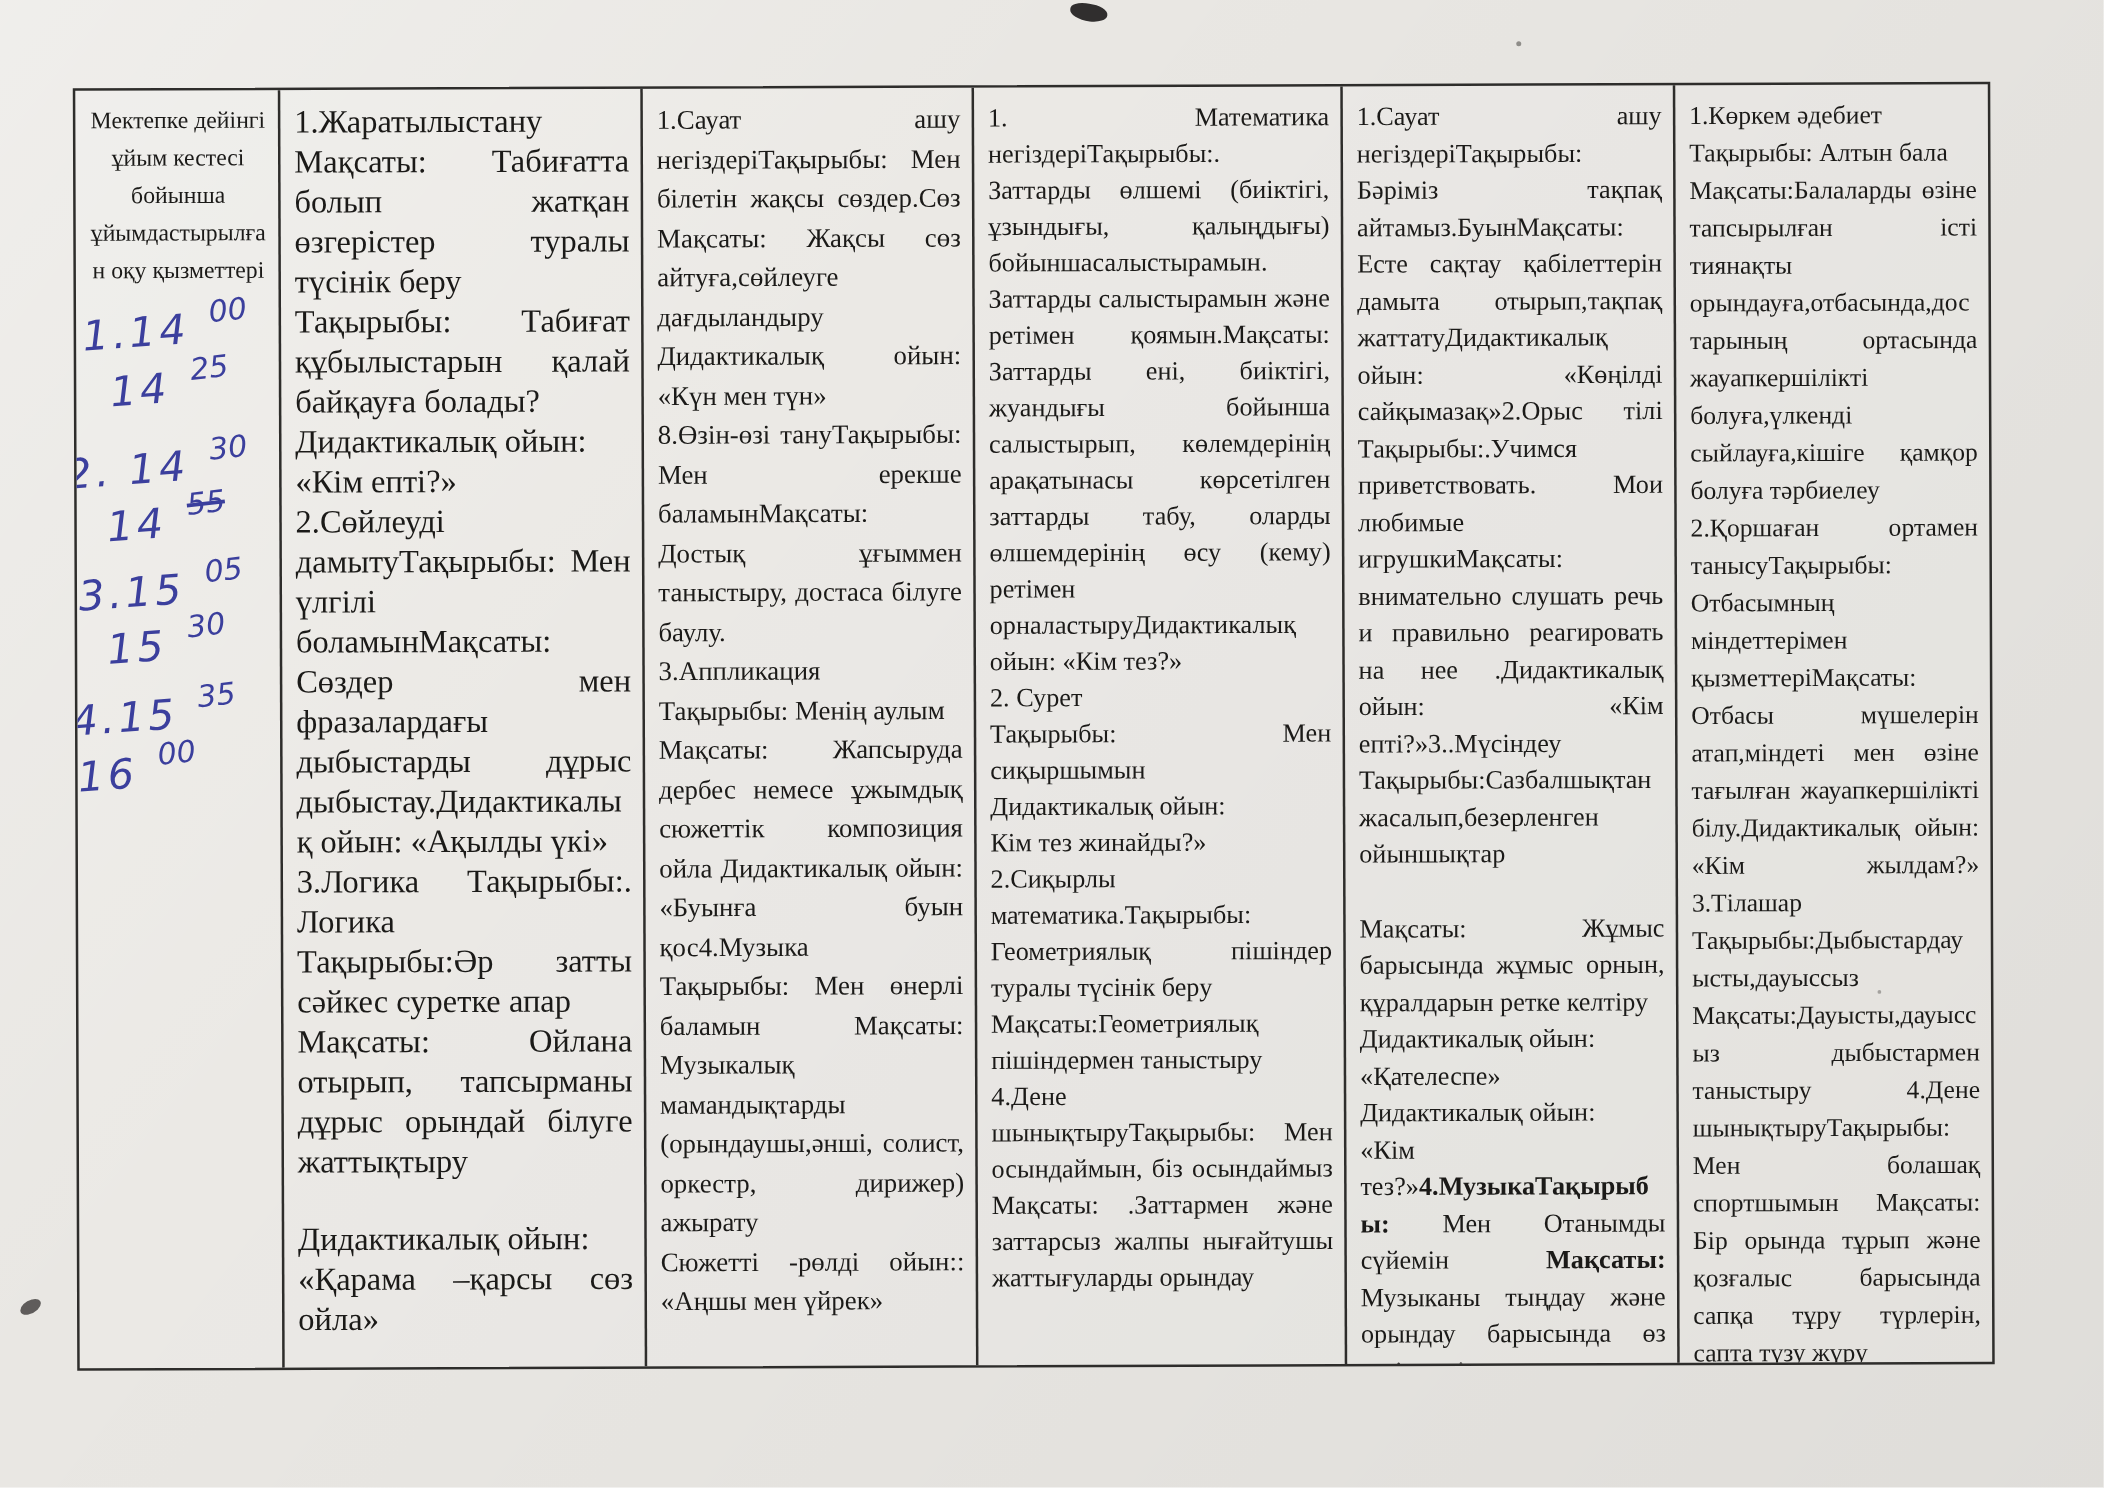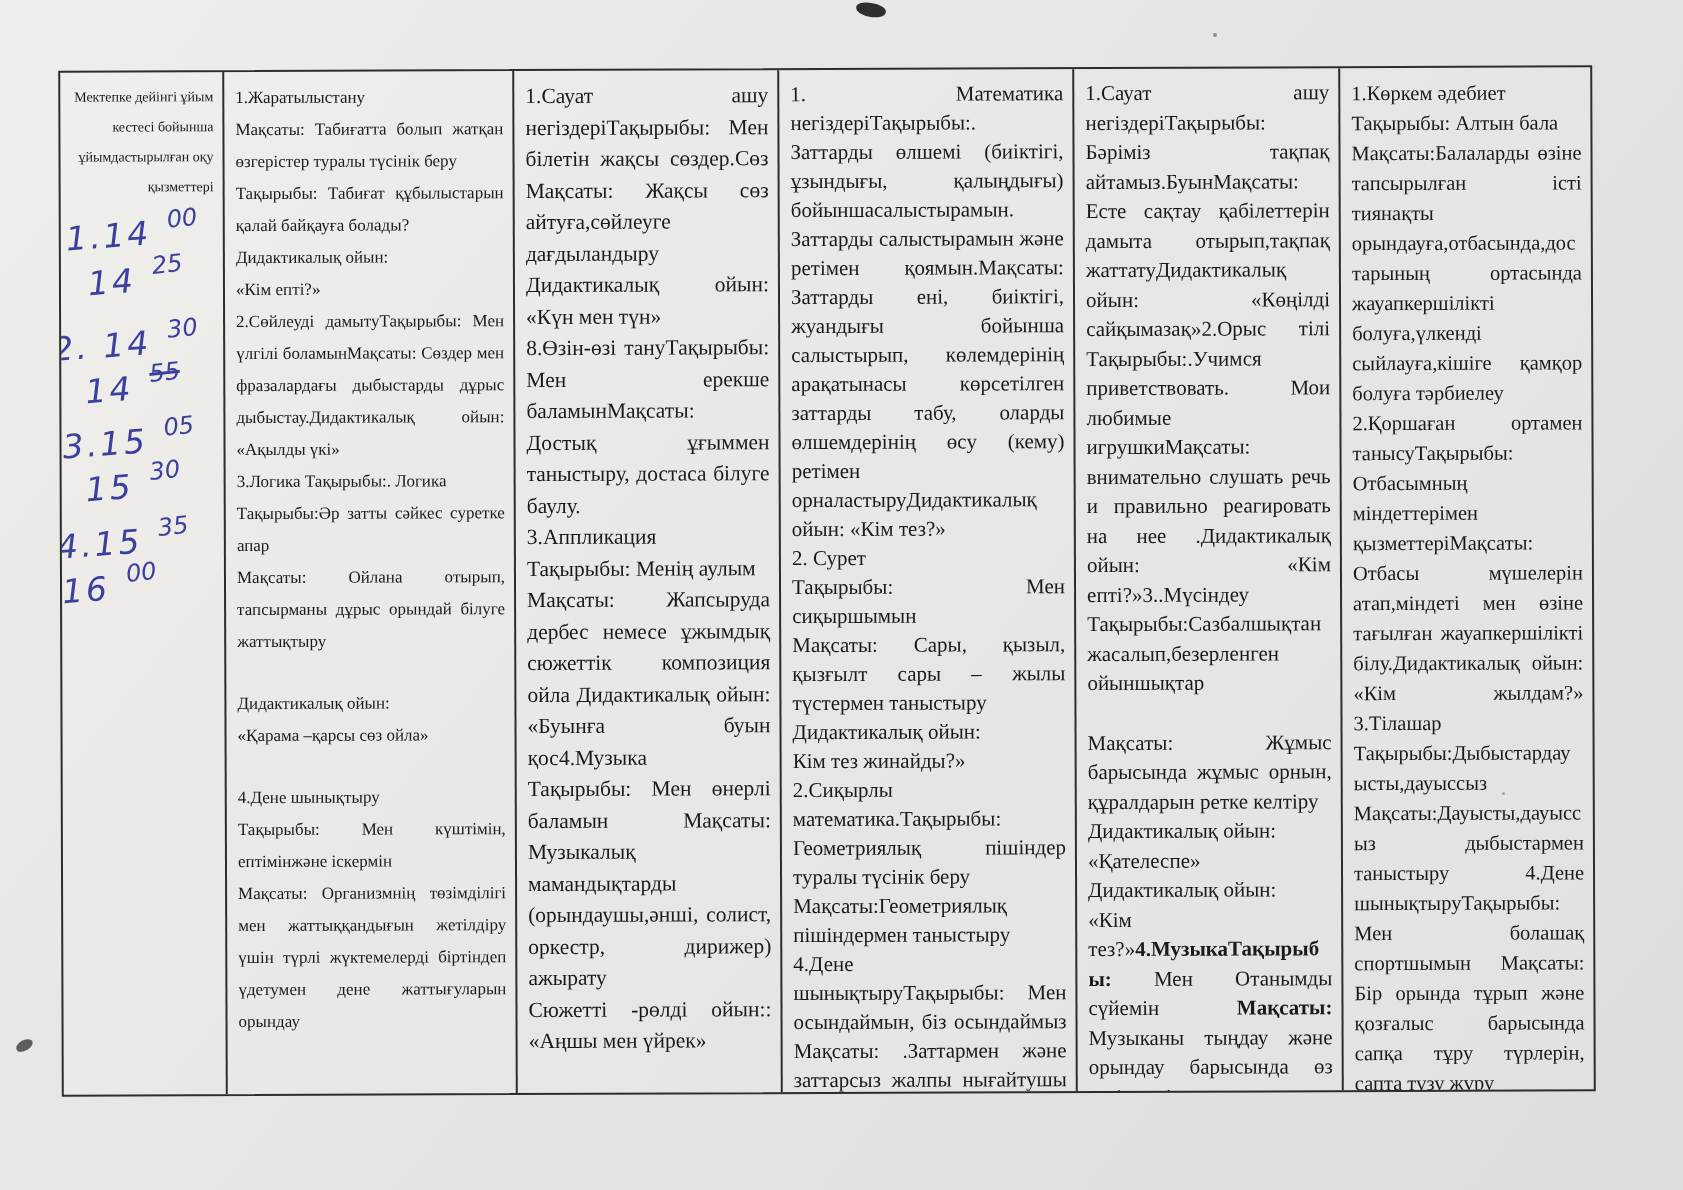--- a/index.html
+++ b/index.html
@@ -31,25 +31,25 @@
   }
   .col:last-child{border-right:none;}
   .col-0{width:164px;}
   .col-1{width:290px;}
   .col-2{width:265px;}
   .col-3{width:295px;}
   .col-4{width:266px;}
   .col-5{width:250px;}
   .par{
     margin:0;
-    font-size:17px;line-height:32px;
+    font-size:26px;line-height:32px;
     text-align:justify;
     overflow-wrap:break-word;
   }
-  .col-0 .par{font-size:14px;line-height:30px;text-align:right;}
+  .col-0 .par{font-size:19px;line-height:30px;text-align:center;}
   .col-2 .par{font-size:21.5px;line-height:31.5px;font-family:Liberation Serif, serif;}
   .col-3 .par{font-size:21px;line-height:29px;}
   .col-4 .par{font-size:21px;line-height:29.5px;}
   .col-5 .par{font-size:20.5px;line-height:30px;}
   .par.blank{height:30px;}
   .b{font-weight:bold;}
   
   .handwriting{
     margin-top:14px;
     margin-left:-2px;
@@ -153,21 +153,20 @@
         <p class="par"><span>3.Аппликация</span></p>
         <p class="par"><span>Тақырыбы: Менің аулым</span></p>
         <p class="par"><span>Мақсаты: Жапсыруда дербес немесе ұжымдық сюжеттік композиция ойла Дидактикалық ойын: «Буынға буын қос4.Музыка</span></p>
         <p class="par"><span>Тақырыбы: Мен өнерлі баламын  Мақсаты: Музыкалық мамандықтарды (орындаушы,әнші, солист, оркестр, дирижер) ажырату</span></p>
         <p class="par"><span>Сюжетті -рөлді ойын:: «Аңшы мен үйрек»</span></p>
       </div>
     <div class="col col-3">
         <p class="par"><span>1. Математика негіздеріТақырыбы:. Заттарды өлшемі (биіктігі, ұзындығы, қалыңдығы) бойыншасалыстырамын. Заттарды салыстырамын және ретімен қоямын.Мақсаты: Заттарды ені, биіктігі, жуандығы бойынша салыстырып, көлемдерінің арақатынасы көрсетілген заттарды табу, оларды өлшемдерінің өсу (кему) ретімен орналастыруДидактикалық ойын: «Кім тез?»</span></p>
         <p class="par"><span>2. Сурет</span></p>
         <p class="par"><span>Тақырыбы: Мен сиқыршымын</span></p>
-        <p class="par"><span>Мақсаты: Сары, қызыл, қызғылт сары – жылы түстермен таныстыру</span></p>
         <p class="par"><span>Дидактикалық ойын:</span></p>
         <p class="par"><span>Кім тез жинайды?»</span></p>
         <p class="par"><span>2.Сиқырлы математика.Тақырыбы: Геометриялық пішіндер туралы түсінік беру</span></p>
         <p class="par"><span>Мақсаты:Геометриялық пішіндермен таныстыру</span></p>
         <p class="par"><span>4.Дене шынықтыруТақырыбы: Мен осындаймын, біз осындаймыз Мақсаты: .Заттармен және заттарсыз жалпы нығайтушы жаттығуларды орындау</span></p>
       </div>
     <div class="col col-4">
         <p class="par"><span>1.Сауат ашу негіздеріТақырыбы: Бәріміз тақпақ айтамыз.БуынМақсаты: Есте сақтау қабілеттерін дамыта отырып,тақпақ жаттатуДидактикалық ойын: «Көңілді сайқымазақ»2.Орыс тілі Тақырыбы:.Учимся приветствовать. Мои любимые игрушкиМақсаты: внимательно слушать речь и правильно реагировать на нее .Дидактикалық ойын: «Кім епті?»3..Мүсіндеу Тақырыбы:Сазбалшықтан жасалып,безерленген ойыншықтар</span></p>
         <p class="par blank"><span></span></p>
         <p class="par"><span>Мақсаты: Жұмыс барысында жұмыс орнын, құралдарын ретке келтіру</span></p>

